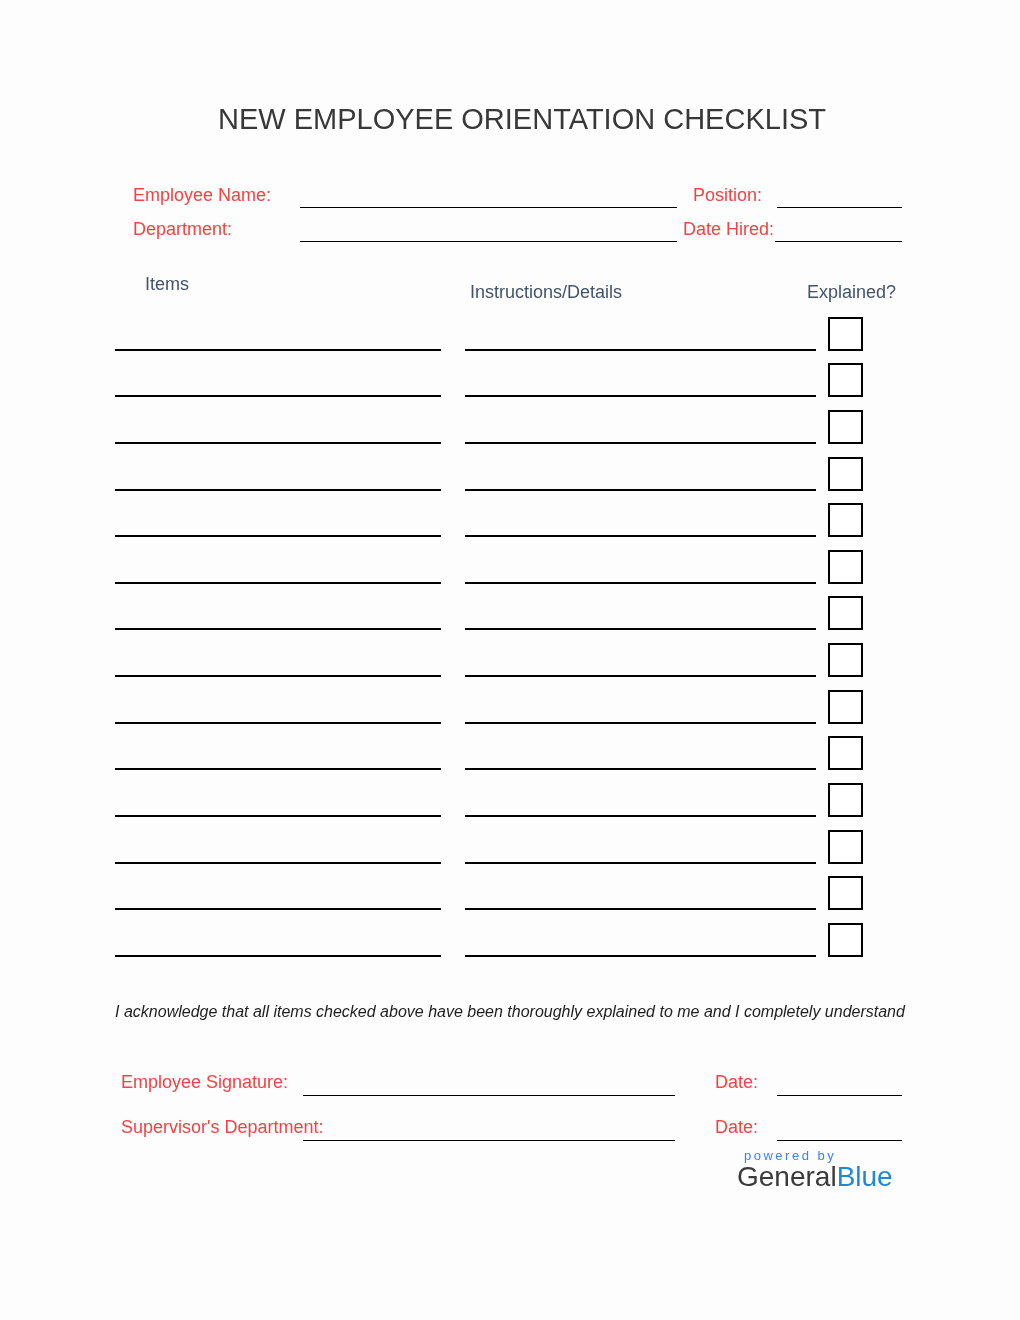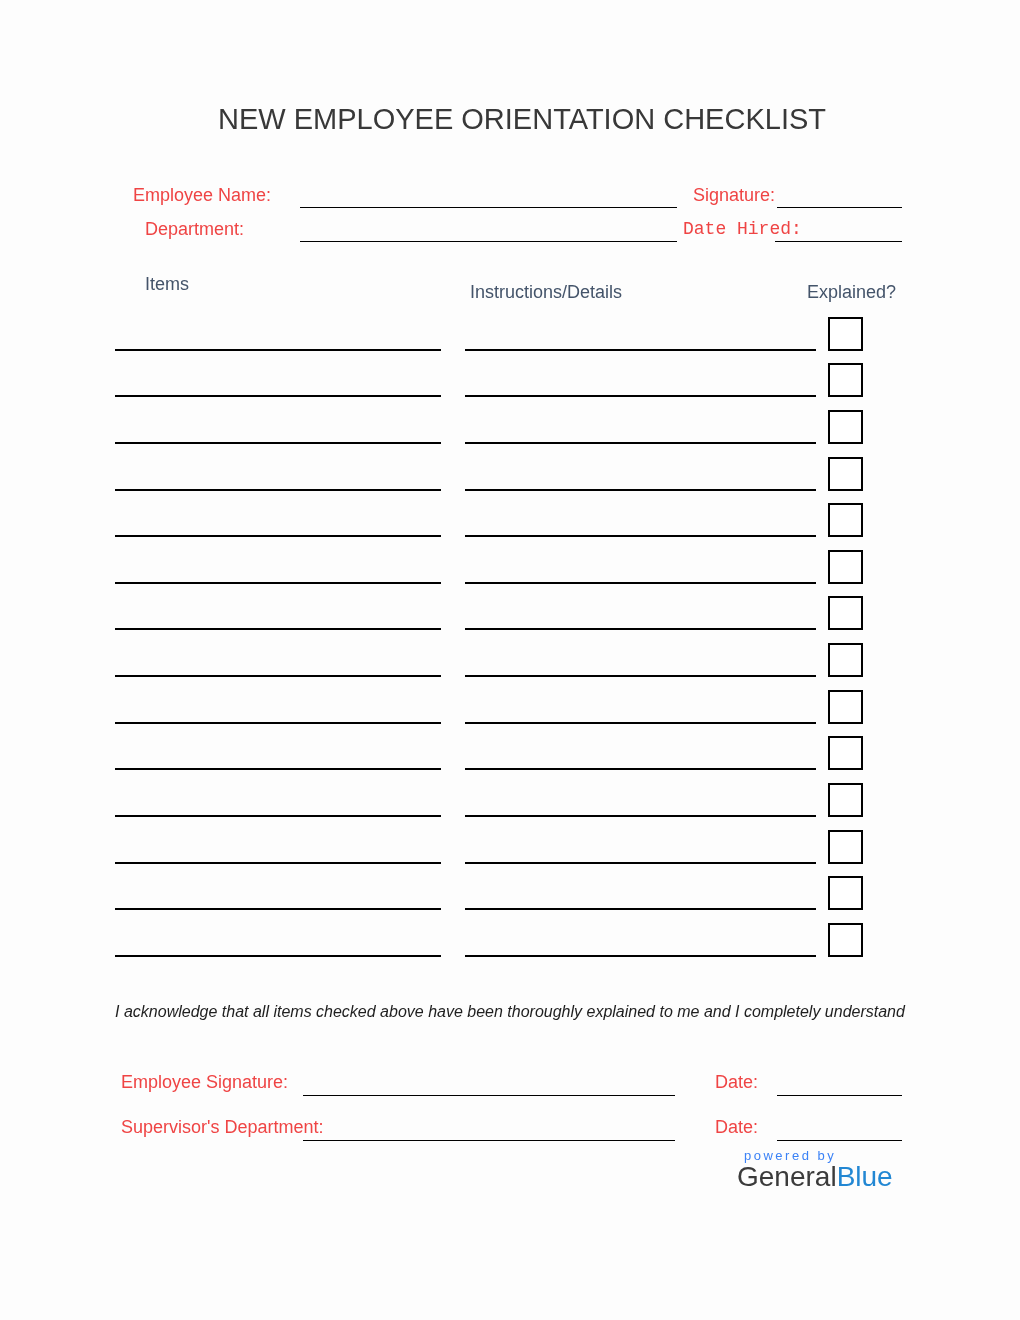--- a/index.html
+++ b/index.html
@@ -110,26 +110,26 @@
 </style>
 </head>
 <body>
 
 <div class="page">
 
   <h1 class="title">NEW EMPLOYEE ORIENTATION CHECKLIST</h1>
 
   <span class="lbl" style="left:133px; top:185px;">Employee Name:</span>
   <div class="hline fillable" style="left:300px; top:207px; width:377px;"></div>
-  <span class="lbl" style="left:693px; top:185px;">Signature:</span>
+  <span class="lbl" style="left:693px; top:185px;">Position:</span>
   <div class="hline fillable" style="left:777px; top:207px; width:125px;"></div>
 
-  <span class="lbl" style="left:133px; top:219px;margin-left:12px;">Department:</span>
+  <span class="lbl" style="left:133px; top:219px;">Department:</span>
   <div class="hline fillable" style="left:300px; top:241px; width:377px;"></div>
-  <span class="lbl" style="left:683px; top:219px;font-family:Liberation Mono, monospace;">Date Hired:</span>
+  <span class="lbl" style="left:683px; top:219px;">Date Hired:</span>
   <div class="hline fillable" style="left:775px; top:241px; width:127px;"></div>
 
   <span class="col-hdr" style="left:145px; top:274px;">Items</span>
   <span class="col-hdr" style="left:470px; top:282px;">Instructions/Details</span>
   <span class="col-hdr" style="left:807px; top:282px;">Explained?</span>
 
   <div class="rows">
   <div class="trow">
     <div class="item-line fillable"></div>
     <div class="instr-line fillable"></div>

